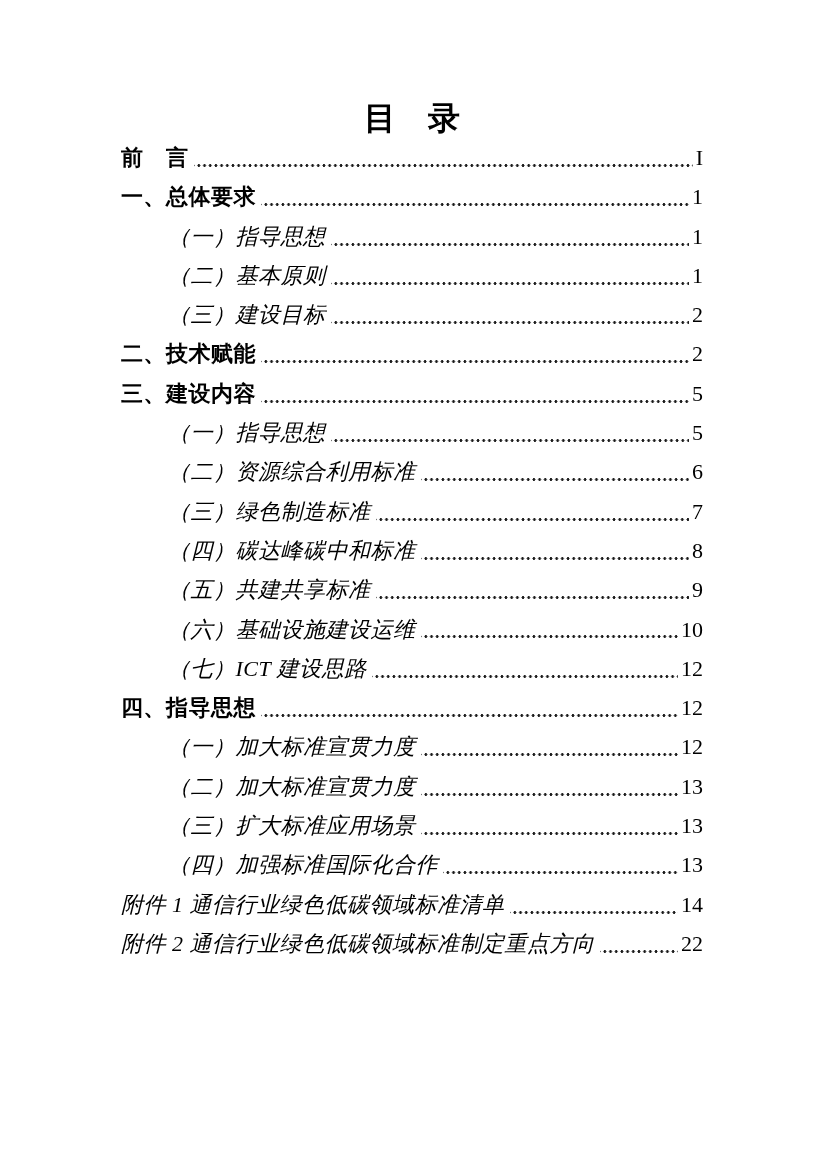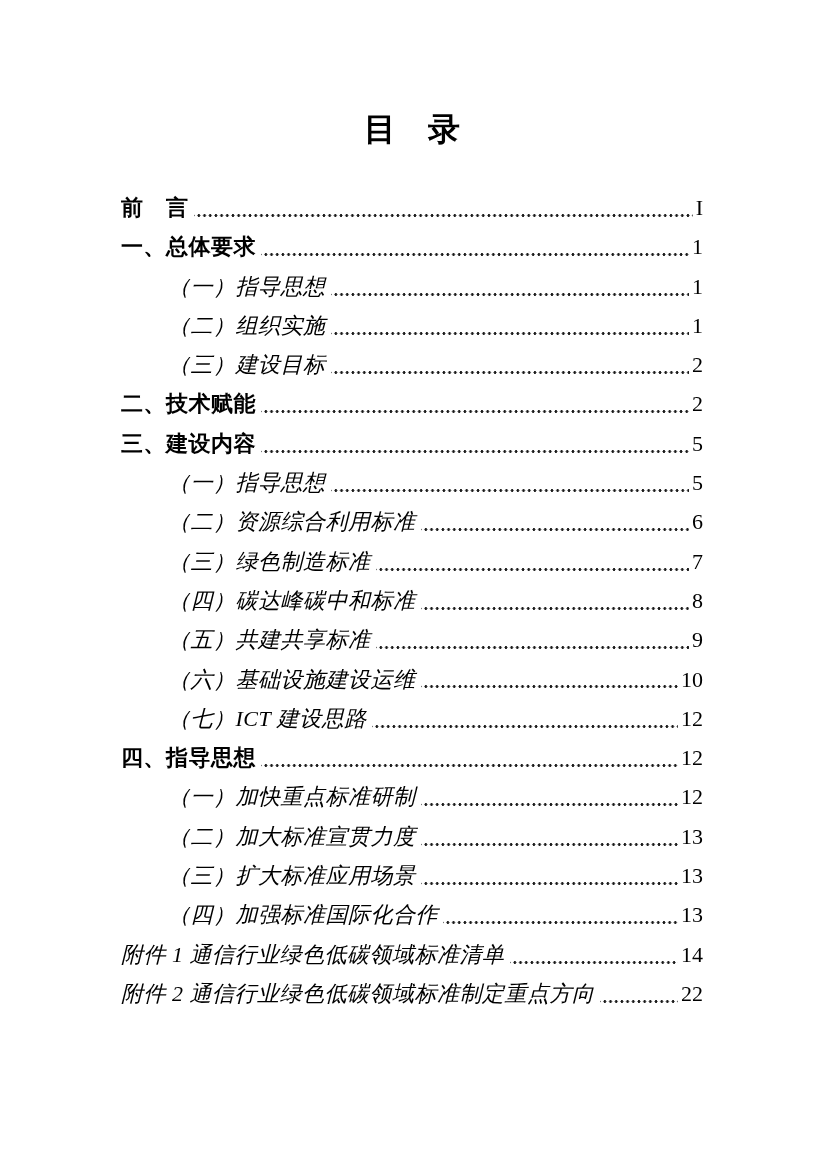--- a/index.html
+++ b/index.html
@@ -12,31 +12,30 @@
     width: 826px;
     height: 1169px;
     background: #ffffff;
     color: #000000;
     box-sizing: border-box;
     padding: 99px 123px 0 121px;
     overflow: hidden;
     font-family: "Liberation Serif", serif;
   }
   .doc-title {
-    margin: 11px;
+    margin: 0;
     text-align: center;
     font-family: "Liberation Sans", sans-serif;
     font-weight: 700;
     font-size: 32px;
     line-height: 39px;
     height: 39px;
     color: #000000;
   }
   .toc {
-    margin-top: 39px;
   }
   .row {
     display: flex;
     align-items: baseline;
     height: 39.3px;
     line-height: 39.3px;
     white-space: nowrap;
   }
   .row .label {
     font-size: 22px;
@@ -88,21 +87,21 @@
         <span class="label">一、总体要求</span>
         <span class="dots"></span>
         <span class="pagenum">1</span>
       </div>
       <div class="row lvl2 style-kaiti">
         <span class="label">（一）指导思想</span>
         <span class="dots"></span>
         <span class="pagenum">1</span>
       </div>
       <div class="row lvl2 style-kaiti">
-        <span class="label">（二）组织实施</span>
+        <span class="label">（二）基本原则</span>
         <span class="dots"></span>
         <span class="pagenum">1</span>
       </div>
       <div class="row lvl2 style-kaiti">
         <span class="label">（三）建设目标</span>
         <span class="dots"></span>
         <span class="pagenum">2</span>
       </div>
       <div class="row lvl1 style-heading">
         <span class="label">二、技术赋能</span>
@@ -148,21 +147,21 @@
         <span class="label">（七）ICT 建设思路</span>
         <span class="dots"></span>
         <span class="pagenum">12</span>
       </div>
       <div class="row lvl1 style-heading">
         <span class="label">四、指导思想</span>
         <span class="dots"></span>
         <span class="pagenum">12</span>
       </div>
       <div class="row lvl2 style-kaiti">
-        <span class="label">（一）加快重点标准研制</span>
+        <span class="label">（一）加大标准宣贯力度</span>
         <span class="dots"></span>
         <span class="pagenum">12</span>
       </div>
       <div class="row lvl2 style-kaiti">
         <span class="label">（二）加大标准宣贯力度</span>
         <span class="dots"></span>
         <span class="pagenum">13</span>
       </div>
       <div class="row lvl2 style-kaiti">
         <span class="label">（三）扩大标准应用场景</span>

